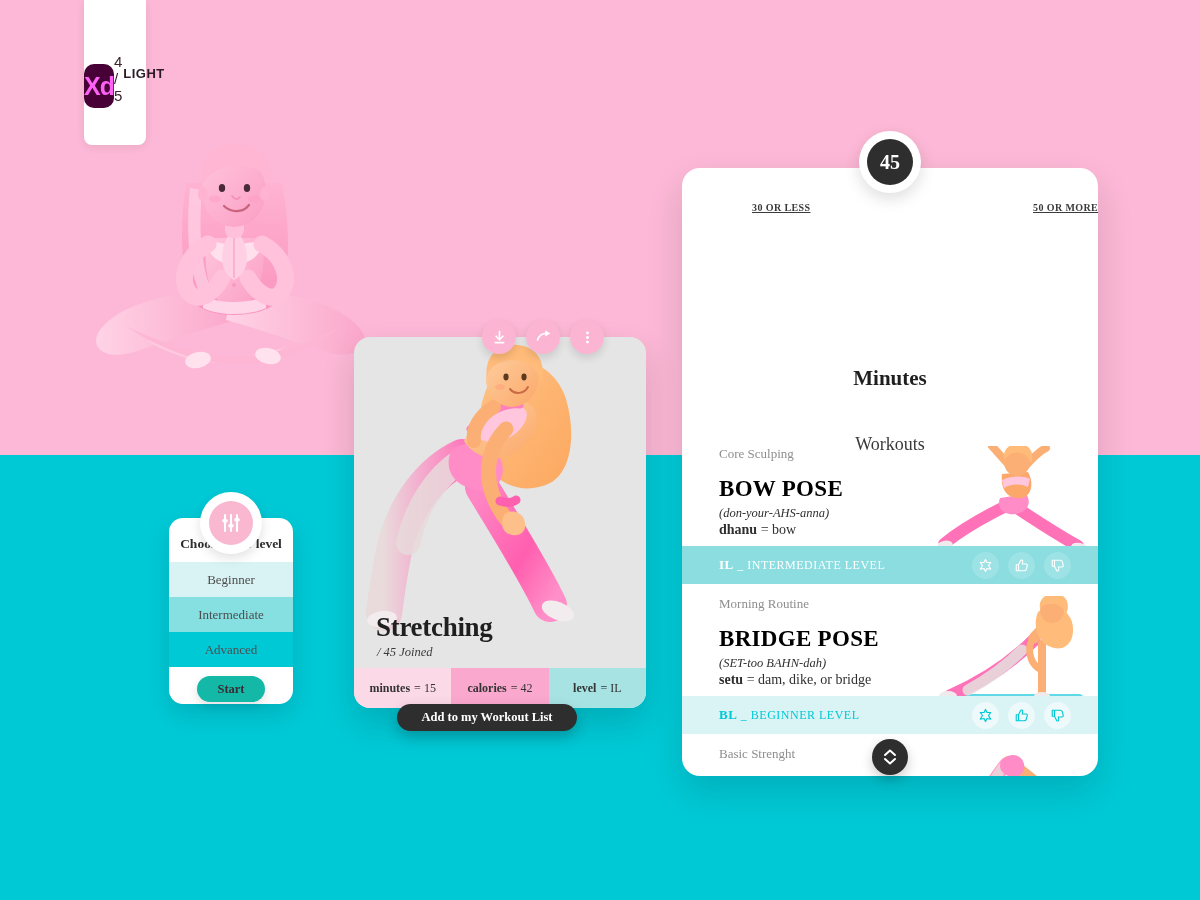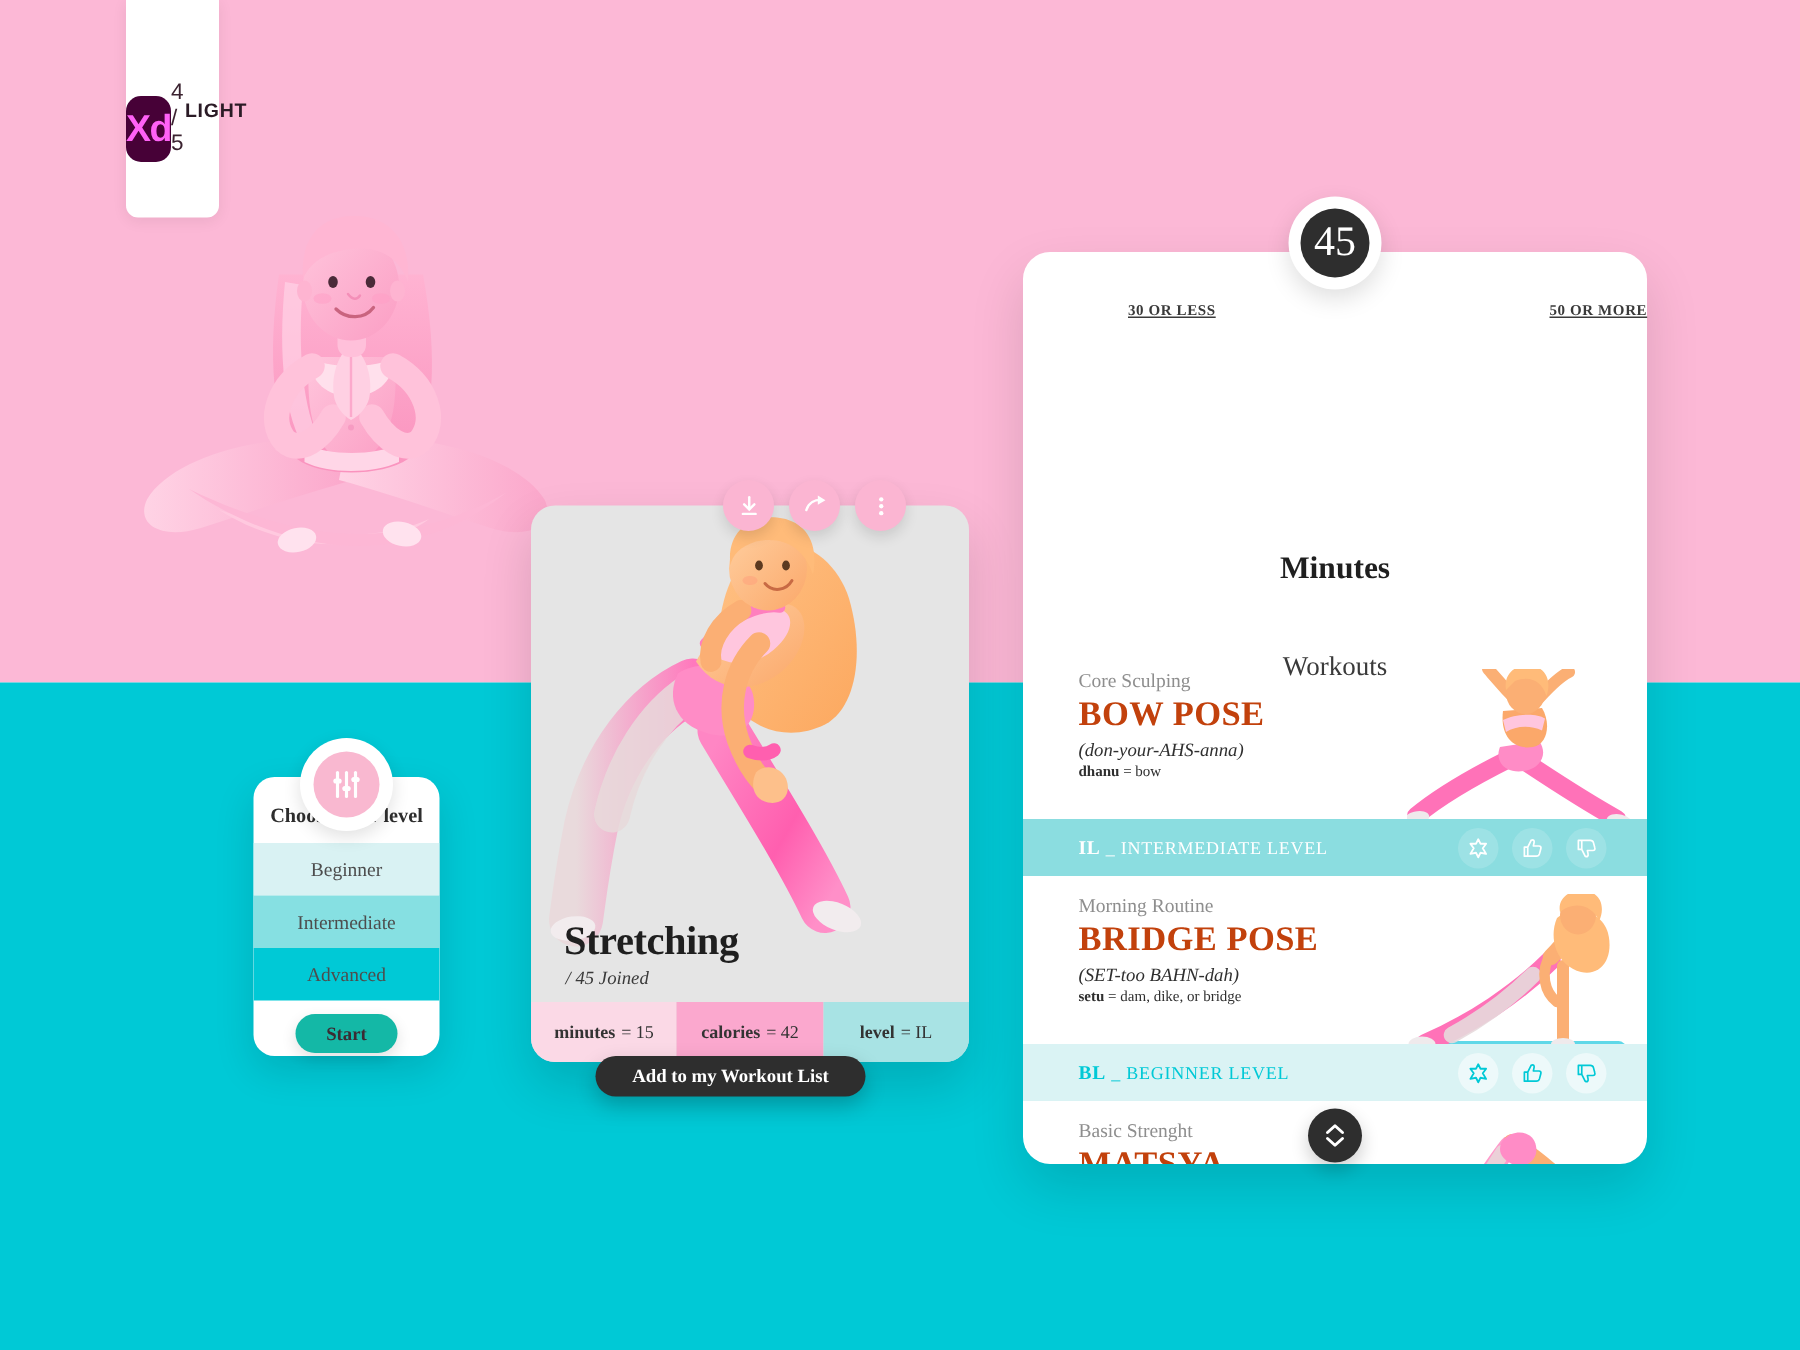--- a/index.html
+++ b/index.html
@@ -118,29 +118,29 @@
   .w-min{font-size:21px;font-weight:bold;color:#1f1f1f;line-height:1.15;}
   .w-work{font-size:18px;color:#3a3a3a;line-height:1.15;margin-top:44px;}
   .badge45{
     position:absolute;left:859px;top:131px;width:62px;height:62px;border-radius:50%;
     background:#fff;display:flex;align-items:center;justify-content:center;
     box-shadow:0 6px 16px rgba(0,0,0,.13);
   }
   .badge45 .dot{
     width:46px;height:46px;border-radius:50%;background:#2E2E2E;
     display:flex;align-items:center;justify-content:center;
-    color:#fff;font-size:28px;font-weight:normal;
+    color:#fff;font-size:20px;font-weight:bold;
   }
 
   .row{position:absolute;left:0;width:416px;}
   .row .pad{position:absolute;left:37px;top:0;}
   .r-cat{font-size:13px;color:#8e8e8e;}
-  .r-name{font-size:23px;font-weight:bold;color:#c2410c;letter-spacing:.3px;margin-top:1px;}
+  .r-name{font-size:23px;font-weight:bold;color:#000000;letter-spacing:.3px;margin-top:14px;}
   .r-pron{font-size:12.5px;font-style:italic;color:#2f2f2f;margin-top:4px;}
-  .r-mean{font-size:10px;color:#2f2f2f;margin-top:1px;}
+  .r-mean{font-size:14px;color:#2f2f2f;margin-top:1px;}
   .r-mean b{font-weight:bold;}
   .r-fig{position:absolute;right:10px;top:0;width:150px;height:120px;}
 
   .lvlbar{position:absolute;left:0;width:416px;height:38px;display:flex;align-items:center;}
   .lvlbar .txt{position:absolute;left:37px;font-size:12px;letter-spacing:.5px;}
   .lvlbar .txt b{font-weight:bold;font-size:13px;}
   .lvlbar .icons{position:absolute;right:27px;display:flex;gap:9px;}
   .ibtn{
     width:27px;height:27px;border-radius:50%;
     display:flex;align-items:center;justify-content:center;cursor:pointer;

